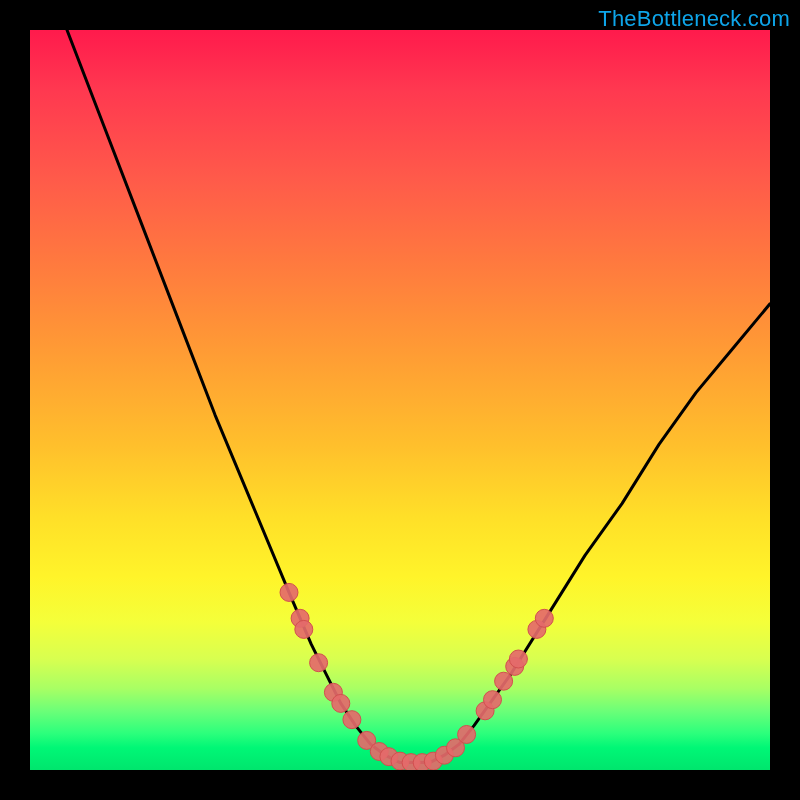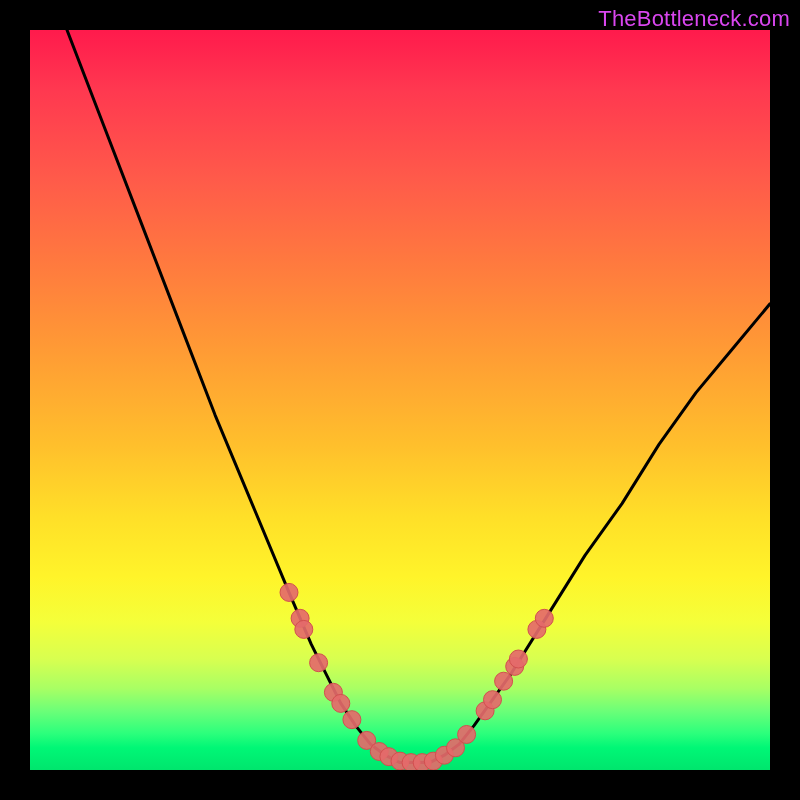--- a/index.html
+++ b/index.html
@@ -37,21 +37,21 @@
       #a8ff64 89%,
       #6cff78 92%,
       #2dff7c 95%,
       #00f776 97%,
       #00e56d 100%);
   }
   .watermark {
     position: absolute;
     top: 6px;
     right: 10px;
-    color: #d946ef;
+    color: #0ea5e9;
     font-size: 22px;
     font-weight: 500;
     letter-spacing: 0.2px;
     user-select: none;
   }
   svg { display: block; }
 </style>
 </head>
 <body>
 

